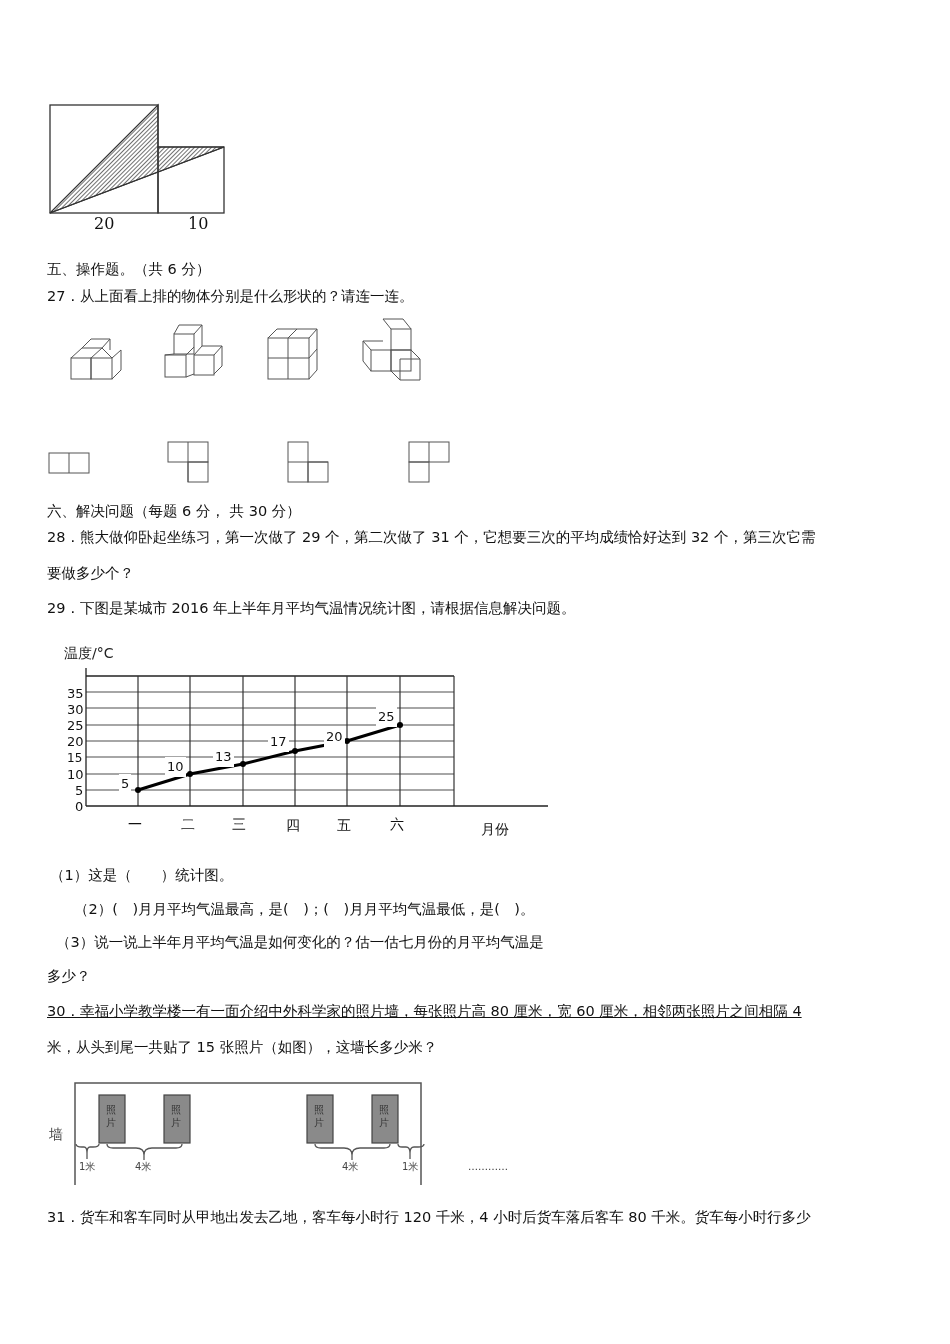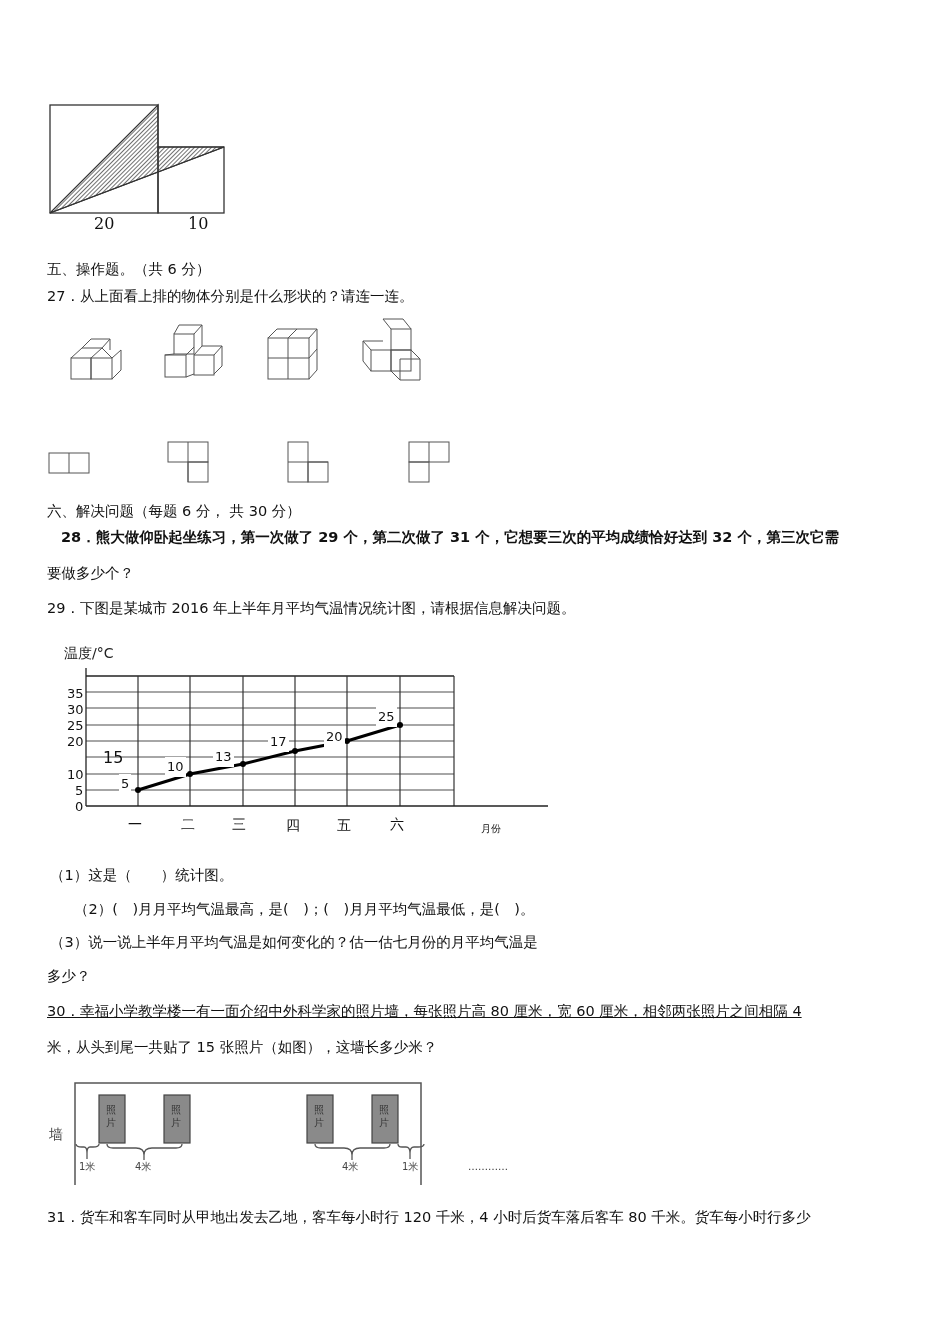--- a/index.html
+++ b/index.html
@@ -101,21 +101,21 @@
       </g>
     <g>
         <rect x="369" y="132" width="40" height="20"></rect>
         <line x1="389" y1="132" x2="389" y2="152"></line>
         <rect x="369" y="152" width="20" height="20"></rect>
       </g>
   </svg>
 </div>
 
 <div class="txt sans" style="left:47px;top:501px;">六、解决问题（每题  6  分，  共  30  分）</div>
-<div class="txt sans" style="left:61px;top:527px;font-weight:bold;">28．熊大做仰卧起坐练习，第一次做了 29 个，第二次做了 31 个，它想要三次的平均成绩恰好达到 32 个，第三次它需</div>
+<div class="txt sans" style="left:47px;top:527px;">28．熊大做仰卧起坐练习，第一次做了 29 个，第二次做了 31 个，它想要三次的平均成绩恰好达到 32 个，第三次它需</div>
 <div class="txt sans" style="left:47px;top:563px;">要做多少个？</div>
 
 <div class="txt sans" style="left:47px;top:598px;">29．下图是某城市 2016 年上半年月平均气温情况统计图，请根据信息解决问题。</div>
 
 <div class="abs" style="left:0;top:0;width:950px;height:1344px;pointer-events:none;">
   <span class="txt sans" style="left:64px;top:643px;font-size:14px;color:#222;">温度/°C</span>
   <svg width="950" height="900" style="left:0;top:0;">
 
     <g stroke="#888" stroke-width="1.4">
       <line x1="86" y1="692" x2="454" y2="692"></line>
@@ -149,44 +149,44 @@
       <circle cx="295" cy="751" r="3"></circle>
         <circle cx="347" cy="741" r="3"></circle>
         <circle cx="400" cy="725" r="3"></circle>
     </g>
   </svg>
 
   <span class="txt sans" style="left:67px;top:684px;font-size:13px;">35</span>
   <span class="txt sans" style="left:67px;top:700px;font-size:13px;">30</span>
   <span class="txt sans" style="left:67px;top:716px;font-size:13px;">25</span>
   <span class="txt sans" style="left:67px;top:732px;font-size:13px;">20</span>
-  <span class="txt sans" style="left:67px;top:748px;font-size:16px;margin-left:36px;">15</span>
+  <span class="txt sans" style="left:67px;top:748px;font-size:12px;">15</span>
   <span class="txt sans" style="left:67px;top:765px;font-size:13px;">10</span>
   <span class="txt sans" style="left:75px;top:781px;font-size:13px;">5</span>
   <span class="txt sans" style="left:75px;top:797px;font-size:13px;">0</span>
 
   <span class="txt sans" style="left:119px;top:774px;font-size:13px;background:#fff;padding:0 2px;">5</span>
   <span class="txt sans" style="left:165px;top:757px;font-size:13px;background:#fff;padding:0 2px;">10</span>
   <span class="txt sans" style="left:213px;top:747px;font-size:13px;background:#fff;padding:0 2px;">13</span>
   <span class="txt sans" style="left:268px;top:732px;font-size:13px;background:#fff;padding:0 2px;">17</span>
   <span class="txt sans" style="left:324px;top:727px;font-size:13px;background:#fff;padding:0 2px;">20</span>
   <span class="txt sans" style="left:376px;top:707px;font-size:13px;background:#fff;padding:0 2px;">25</span>
 
   <span class="txt sans" style="left:128px;top:814px;font-size:14px;">一</span>
   <span class="txt sans" style="left:181px;top:814px;font-size:14px;">二</span>
   <span class="txt sans" style="left:232px;top:814px;font-size:14px;">三</span>
   <span class="txt sans" style="left:286px;top:815px;font-size:14px;">四</span>
   <span class="txt sans" style="left:337px;top:815px;font-size:14px;">五</span>
   <span class="txt sans" style="left:390px;top:814px;font-size:14px;">六</span>
-  <span class="txt sans" style="left:481px;top:819px;font-size:10px;">月份</span>
+  <span class="txt sans" style="left:481px;top:819px;font-size:14px;">月份</span>
 </div>
 
 <div class="txt sans" style="left:50px;top:865px;">（1）这是（　　）统计图。</div>
 <div class="txt sans" style="left:50px;top:899px;margin-left:24px;">（2）(　)月月平均气温最高，是(　)；(　)月月平均气温最低，是(　)。</div>
-<div class="txt sans" style="left:50px;top:932px;text-align:center;">（3）说一说上半年月平均气温是如何变化的？估一估七月份的月平均气温是</div>
+<div class="txt sans" style="left:56px;top:932px;text-align:center;">（3）说一说上半年月平均气温是如何变化的？估一估七月份的月平均气温是</div>
 <div class="txt sans" style="left:47px;top:966px;">多少？</div>
 
 <div class="txt sans" style="left:47px;top:1001px;text-decoration:underline;">30．幸福小学教学楼一有一面介绍中外科学家的照片墙，每张照片高 80 厘米，宽 60 厘米，相邻两张照片之间相隔 4</div>
 <div class="txt sans" style="left:47px;top:1037px;">米，从头到尾一共贴了 15 张照片（如图），这墙长多少米？</div>
 
 <div class="abs" style="left:40px;top:1075px;width:500px;height:110px;">
   <svg width="500" height="110">
 
     <polyline points="35,110 35,8 381,8 381,110" fill="none" stroke="#555" stroke-width="1.5"></polyline>
 

